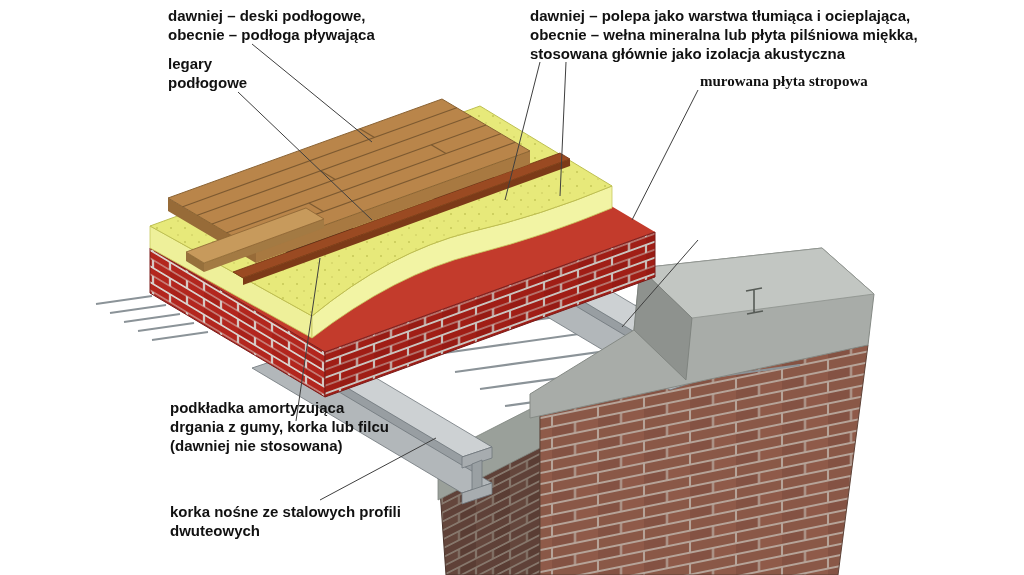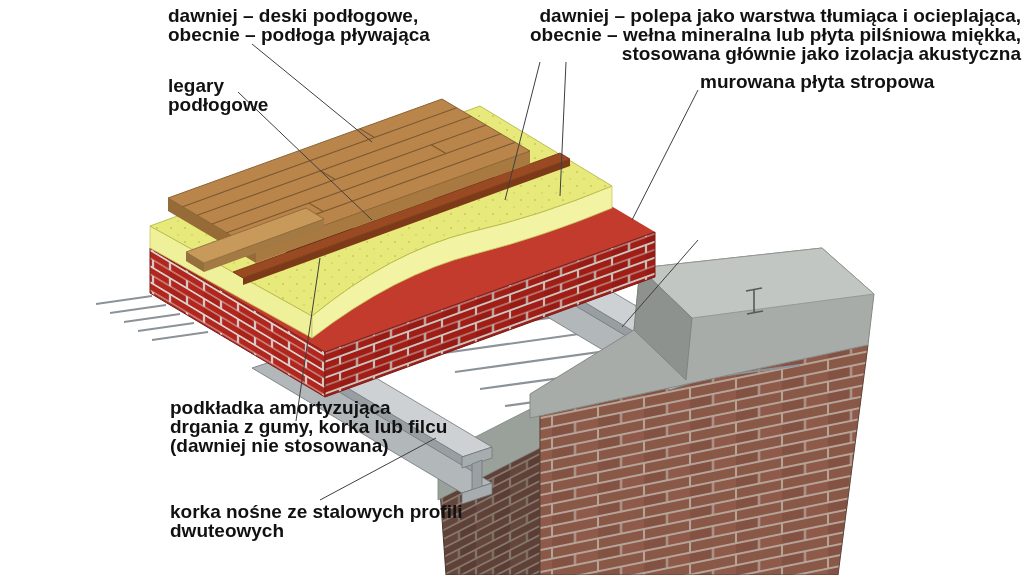--- a/index.html
+++ b/index.html
@@ -1,30 +1,30 @@
 <!DOCTYPE html>
 <html><head>
 <meta charset="utf-8">
 <style>
   html,body{margin:0;padding:0;background:#ffffff;}
   .stage{position:relative;width:1024px;height:575px;background:#ffffff;overflow:hidden;margin:0 auto;}
   .stage svg{position:absolute;left:0;top:0;}
   .lbl{
     position:absolute;
     font-family:"Liberation Sans", sans-serif;
-    font-size:19px;
+    font-size:15px;
     font-weight:700;
     line-height:19px;
     color:#111111;
     white-space:pre-line;
   }
   #lbl0{left:168px;top:6px;}
-  #lbl1{left:168px;top:54px;margin-top:22px;}
-  #lbl2{left:530px;top:6px;text-align:right;}
-  #lbl3{left:700px;top:72px;}
+  #lbl1{left:168px;top:54px;}
+  #lbl2{left:530px;top:6px;}
+  #lbl3{left:700px;top:72px;font-family:Liberation Serif, serif;}
   #lbl4{left:700px;top:99px;}
   #lbl5{left:170px;top:398px;}
   #lbl6{left:170px;top:502px;}
 </style>
 </head>
 <body>
 
 <div class="stage">
 
   <svg viewBox="0 0 1024 575" width="1024" height="575">

